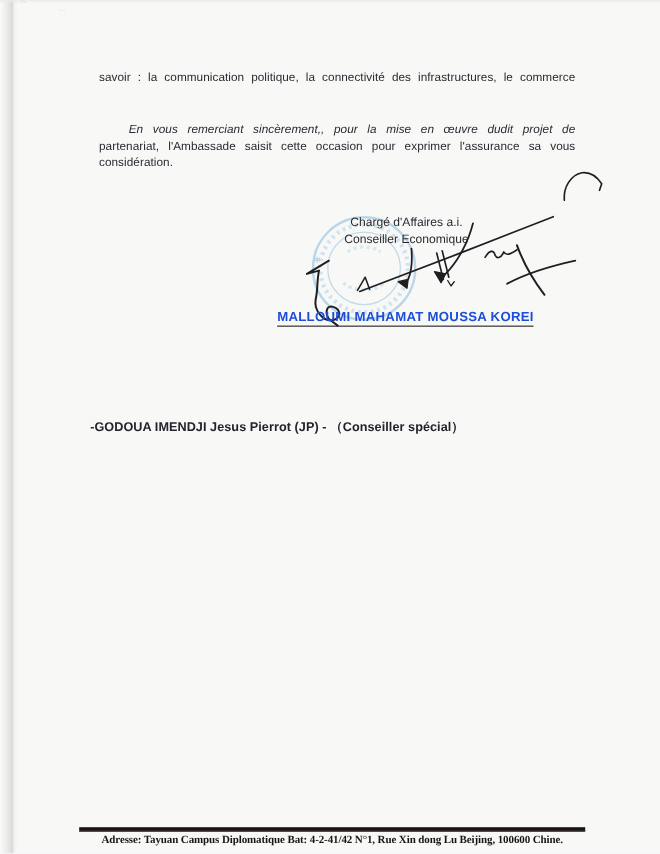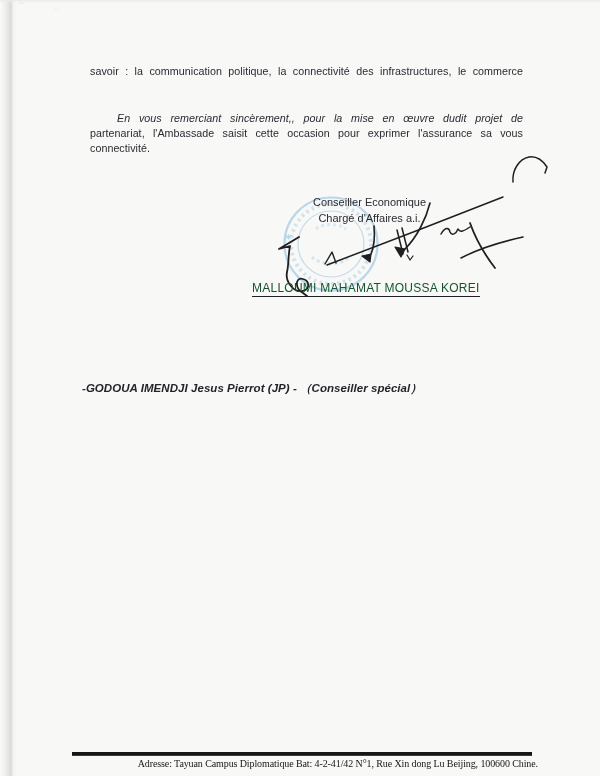--- a/index.html
+++ b/index.html
@@ -68,52 +68,51 @@
     filter: blur(0.3px);
   }
   .sig-strokes {
     position: absolute;
     left: 250px; top: 150px;
     width: 310px; height: 160px;
   }
   .signer-name {
     position: absolute;
     left: 252px; top: 281px;
-    color: #14532d;
+    color: #1d4ed8;
     font-size: 12px;
-    font-weight: normal;
+    font-weight: bold;
     letter-spacing: 0.25px;
     border-bottom: 1.6px solid #1e1e26;
     padding-bottom: 1px;
   }
   .adviser-line {
     position: absolute;
     left: 82px; top: 381px;
     color: #23232b;
     font-size: 11.5px;
     font-weight: bold;
     letter-spacing: 0.05px;
-    font-style: italic;
   }
 
   
   .footer-bar {
     position: absolute;
     left: 72px; top: 752px;
     width: 460px; height: 4px;
     background: #151515;
     border-bottom: 1px solid #4a3434;
   }
   .footer-address {
     position: absolute;
     left: 66px; top: 758px;
     width: 472px;
-    text-align: right;
+    text-align: center;
     font-family: "Liberation Serif", "DejaVu Serif", serif;
-    font-weight: normal;
+    font-weight: bold;
     font-size: 10px;
     letter-spacing: -0.1px;
     color: #161616;
     white-space: nowrap;
   }
 </style>
 </head>
 <body>
 
 <div class="page">
@@ -124,39 +123,39 @@
   <span class="artifact a1">ᵕ̈ᵕ</span>
   <span class="artifact a2">᠁</span>
 
   <div class="body-text p1">
     <span class="line">savoir : la communication politique, la connectivité des infrastructures, le commerce</span>
   </div>
 
   <div class="body-text p2">
     <span class="line indent">En vous remerciant sincèrement,, pour la mise en œuvre dudit projet de</span>
     <span class="line">partenariat, l'Ambassade saisit cette occasion pour exprimer l'assurance sa vous</span>
-    <span class="line last">connectivité.</span>
+    <span class="line last">considération.</span>
   </div>
 
   <svg class="stamp" viewBox="0 0 98 100">
     <g stroke="#7db8dc" fill="none" opacity="0.75">
       <circle cx="49" cy="49" r="46.5" stroke-width="2.2" opacity="0.8"></circle>
       <circle cx="49" cy="49" r="33" stroke-width="1.2" opacity="0.7"></circle>
 
       <circle cx="49" cy="49" r="40" stroke-width="4" stroke-dasharray="2.5 3.5" opacity="0.5"></circle>
 
       <path d="M30 62 C38 70, 60 72, 68 61" stroke-width="3" stroke-dasharray="3 3" opacity="0.45"></path>
       <path d="M34 34 C42 28, 56 28, 64 34" stroke-width="3" stroke-dasharray="3 3" opacity="0.4"></path>
     </g>
     <text x="3" y="48" font-size="13" fill="#7db8dc" opacity="0.8" font-family="'DejaVu Sans', sans-serif">*</text>
   </svg>
 
   <div class="sig-title">
+    <div>Chargé d'Affaires a.i.</div>
     <div>Conseiller Economique</div>
-    <div>Chargé d'Affaires a.i.</div>
   </div>
 
   <svg class="sig-strokes" viewBox="0 0 310 160">
     <g stroke="#1f1f22" fill="none" stroke-linecap="round" stroke-linejoin="round">
 
       <path d="M77 115 C 130 95, 200 68, 253 47" stroke-width="1.5"></path>
 
       <path d="M263 32 C 262 20, 269 9, 279 7 C 287 6, 293 11, 297 17 L 295 23" stroke-width="1.5"></path>
 
       <path d="M49 87 L 29 99 L 40 96 C 38 105, 39 114, 37 122 C 35 132, 44 143, 53 141 C 60 139, 60 131, 53 129 C 47 127, 45 134, 49 140 L 57 146" stroke-width="1.8"></path>

